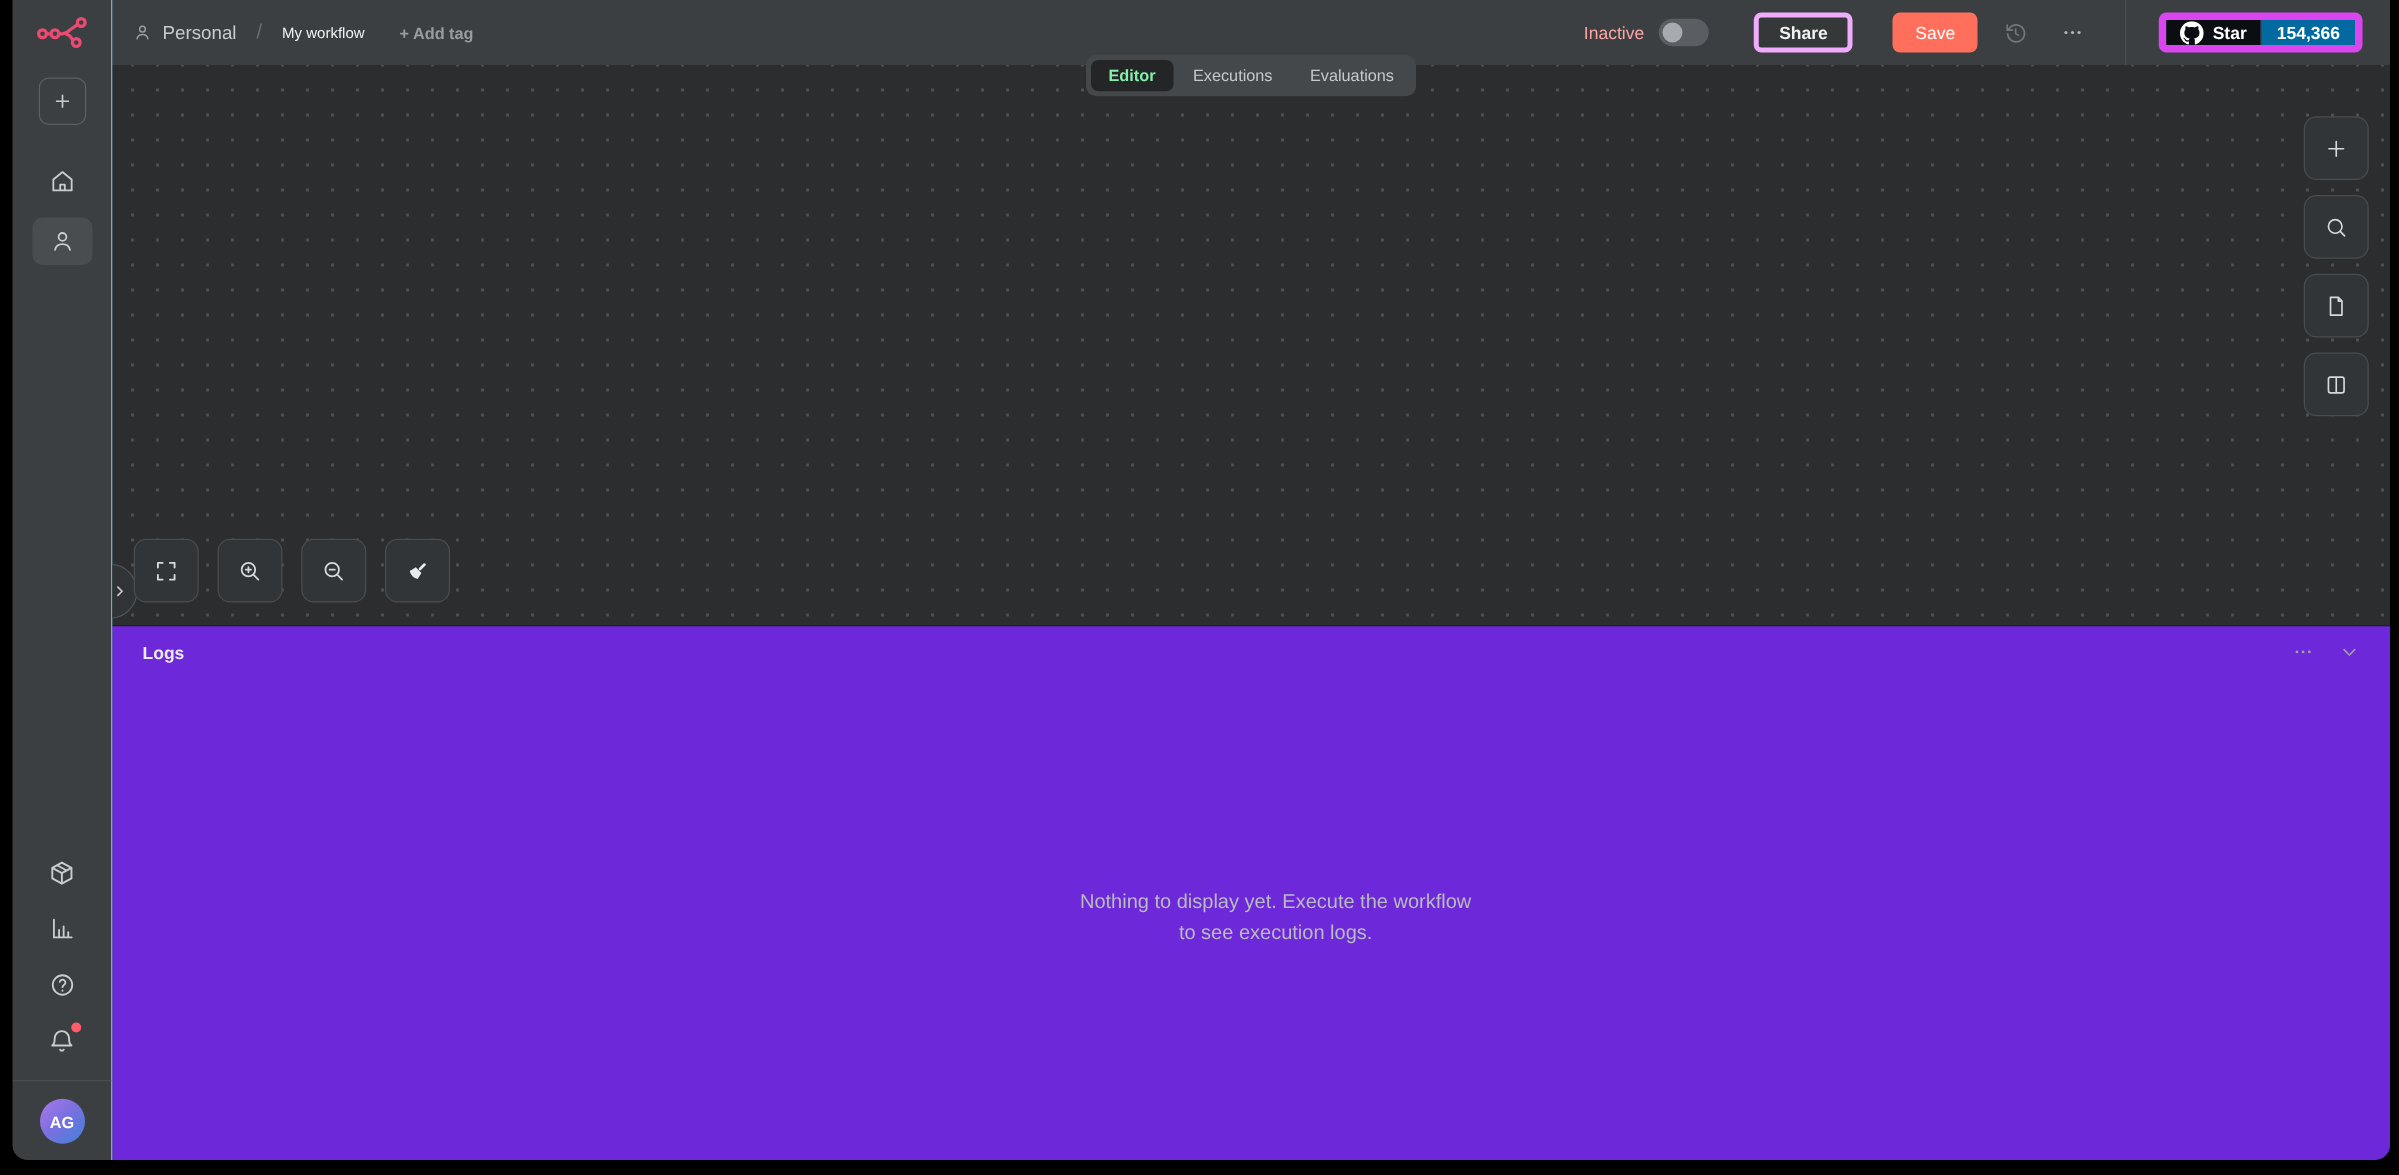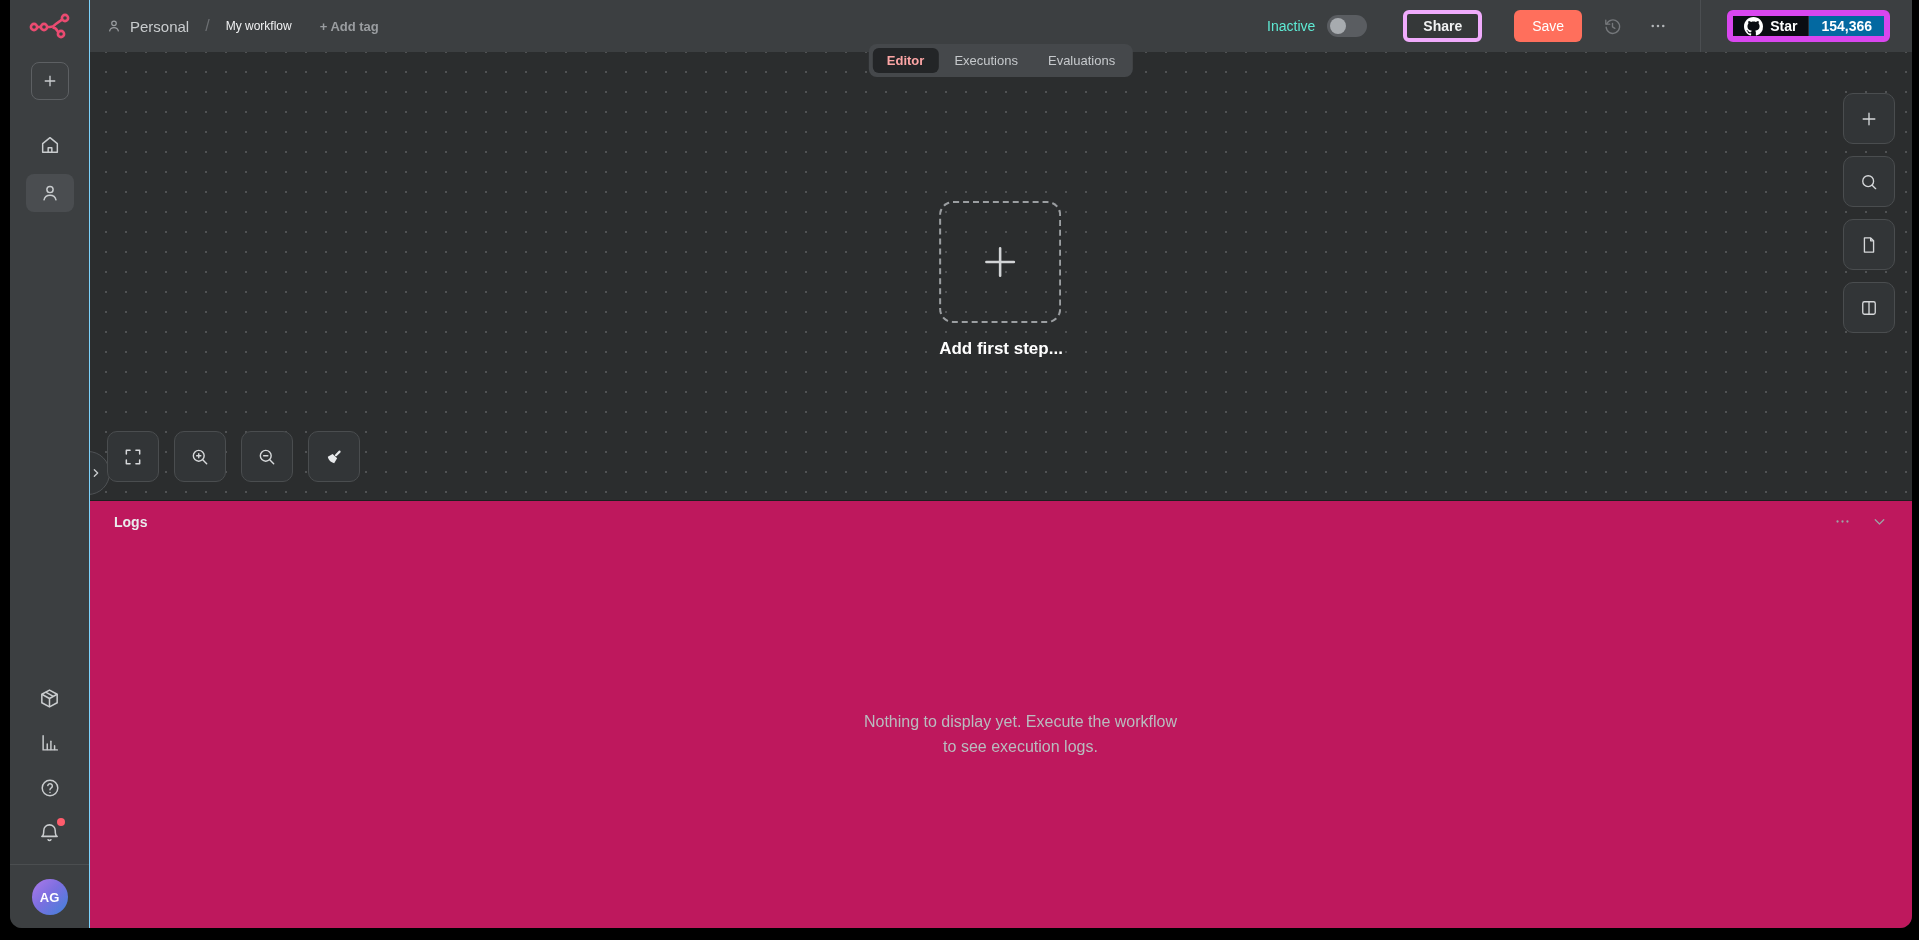--- a/index.html
+++ b/index.html
@@ -30,21 +30,21 @@
   
   .main { flex:1; display:flex; flex-direction:column; position:relative; }
 
   header { height:52px; flex:0 0 52px; background:#3c3f41; display:flex; align-items:center; padding:0 22px 0 16px; }
   .crumb { display:flex; align-items:center; gap:8px; color:#c9ccce; font-size:15px; }
   .crumb .sep { color:#6d7073; font-size:16px; margin:0 8px; }
   .wf-name { color:#f1f2f3; font-size:12px; font-weight:500; }
   .add-tag { color:#9a9da0; font-size:13px; font-weight:600; margin-left:20px; cursor:pointer; background:none; border:none; }
 
   .hdr-right { margin-left:auto; display:flex; align-items:center; height:100%; }
-  .status-label { color:#5eead4; font-size:14px; margin-right:12px; }
+  .status-label { color:#fca5a5; font-size:14px; margin-right:12px; }
   .toggle { width:40px; height:22px; border-radius:11px; background:#5a5d61; position:relative; cursor:pointer; }
   .toggle .knob { position:absolute; left:3px; top:3px; width:16px; height:16px; border-radius:50%; background:#a7abaf; }
   .btn-share { margin-left:36px; background:#353839; border:4px solid #f0abfc; color:#f1f2f3; font-size:14px;
                font-weight:600; border-radius:6px; padding:0 16px; height:32px; cursor:pointer; }
   .btn-save { margin-left:32px; background:#ff6f5c; border:none; color:#fff; font-size:14px; font-weight:400;
               border-radius:6px; padding:0 18px; height:32px; cursor:pointer; }
   .hdr-ico { background:none; border:none; display:flex; align-items:center; justify-content:center;
              width:28px; height:28px; cursor:pointer; }
   .ico-history { color:#75787b; margin-left:16px; }
   .ico-dots { color:#b3b6b9; margin-left:18px; }
@@ -52,21 +52,21 @@
 
   .gh { display:flex; align-items:stretch; height:32px; border-radius:6px; overflow:hidden;
         border:6px solid #d946ef; cursor:pointer; font-weight:700; font-size:14px; color:#fff; }
   .gh-left { background:#0a0d12; display:flex; align-items:center; gap:7px; padding:0 11px; }
   .gh-count { background:#0369a1; display:flex; align-items:center; padding:0 12px; border-left:1px solid #2a313a; }
 
   
   .tabbar { position:absolute; top:44px; left:50%; transform:translateX(-50%); z-index:6;
             background:#45484b; border-radius:8px; padding:4px; display:flex; gap:2px; }
   .tab { font-size:13px; color:#c6c9cc; padding:5px 14px; border-radius:6px; cursor:pointer; white-space:nowrap; }
-  .tab.active { background:#232527; color:#fca5a5; font-weight:600; }
+  .tab.active { background:#232527; color:#86efac; font-weight:600; }
 
   
   .canvas { flex:1; position:relative; overflow:hidden; background:#2b2d2e;
             background-image:radial-gradient(circle,#505254 1.05px,transparent 1.45px);
             background-size:20px 20px; background-position:6px 10px; }
 
   .collapse-handle { position:absolute; left:-24px; top:399px; width:44px; height:44px; border-radius:50%;
                      background:#313436; border:1px solid #4f5255; color:#c9ccce;
                      display:flex; align-items:center; justify-content:center; padding-left:16px; cursor:pointer; }
 
@@ -74,21 +74,21 @@
   .add-box { width:122px; height:122px; border:2px dashed #9b9ea1; border-radius:14px;
              display:flex; align-items:center; justify-content:center; color:#d2d4d6; cursor:pointer; }
   .add-label { margin-top:16px; color:#fff; font-size:17px; font-weight:600; }
 
   .canvas-controls { position:absolute; left:17px; bottom:18px; display:flex; gap:15px; }
   .cc-btn, .st-btn { width:52px; height:51px; border-radius:10px; background:#323537; border:1px solid #4a4d4f;
                      color:#d6d8da; display:flex; align-items:center; justify-content:center; cursor:pointer; }
   .side-tools { position:absolute; right:17px; top:41px; display:flex; flex-direction:column; gap:12px; }
 
   
-  .logs { height:428px; flex:0 0 428px; background:#be185d; border-top:1px solid #1d1e1f; display:flex; flex-direction:column; }
+  .logs { height:428px; flex:0 0 428px; background:#6d28d9; border-top:1px solid #1d1e1f; display:flex; flex-direction:column; }
   .logs-header { height:41px; display:flex; align-items:center; padding:0 24px; }
   .logs-title { color:#e9ebec; font-size:14px; font-weight:700; }
   .logs-actions { margin-left:auto; display:flex; align-items:center; gap:20px; color:#9fa2a5; }
   .logs-body { flex:1; display:flex; align-items:center; justify-content:center; }
   .logs-empty { color:#b9bcbf; font-size:16px; line-height:1.55; text-align:center; max-width:320px;margin-left:39px; }
 
   svg { display:block; }
 </style>
 </head>
 <body>
@@ -222,28 +222,20 @@
       <div class="tab">Evaluations</div>
     </div>
 
     <div class="canvas">
       <div class="collapse-handle">
         <svg width="16" height="16" viewBox="0 0 24 24" fill="none" stroke="currentColor" stroke-width="2" stroke-linecap="round" stroke-linejoin="round">
             <path d="M9.5 7l5 5-5 5"></path>
           </svg>
       </div>
 
-      <div class="add-first">
-        <div class="add-box">
-          <svg width="44" height="44" viewBox="0 0 24 24" fill="none" stroke="currentColor" stroke-width="1.4" stroke-linecap="round">
-              <path d="M12 4.5v15M4.5 12h15"></path>
-            </svg>
-        </div>
-        <div class="add-label">Add first step...</div>
-      </div>
 
       <div class="canvas-controls">
         <button class="cc-btn">
           <svg width="20" height="20" viewBox="0 0 24 24" fill="none" stroke="currentColor" stroke-width="1.8" stroke-linecap="round" stroke-linejoin="round">
             <path d="M4 8.5V4h4.5"></path>
               <path d="M15.5 4H20v4.5"></path>
               <path d="M20 15.5V20h-4.5"></path>
               <path d="M8.5 20H4v-4.5"></path>
           </svg>
         </button>

